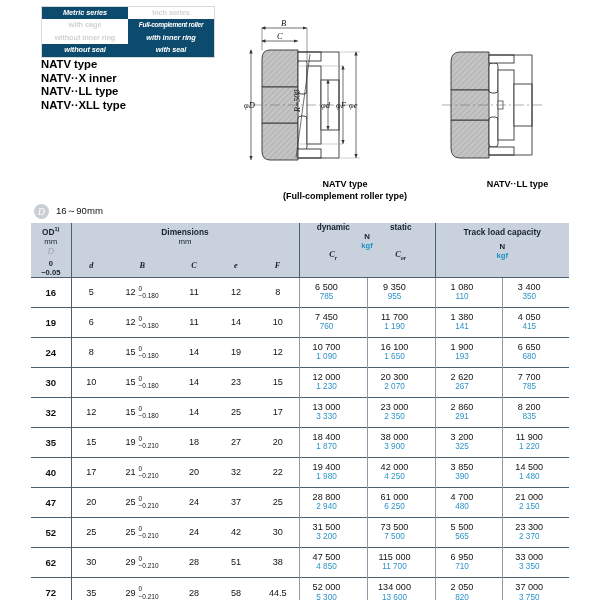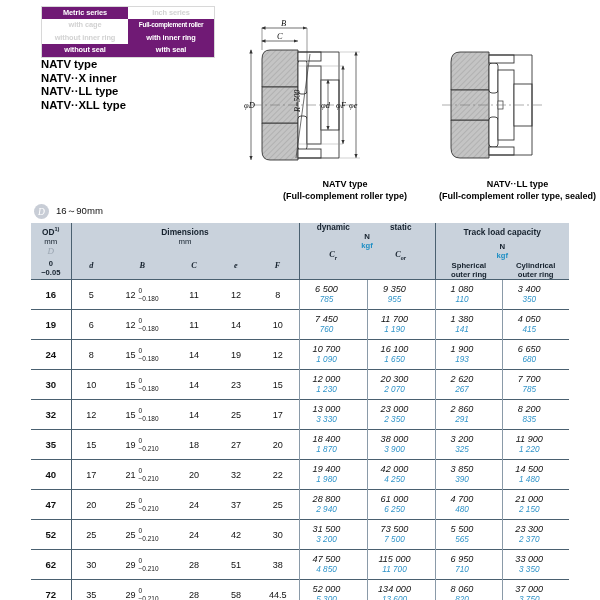--- a/index.html
+++ b/index.html
@@ -17,21 +17,21 @@
   .tabblock {
     position:absolute; left:41px; top:6px;
     width:174px; border:1px solid #d8d8d8;
     display:grid; grid-template-columns:1fr 1fr;
   }
   .tabcell {
     height:12.4px; line-height:12.4px;
     font-size:7.4px; font-weight:bold; text-align:center;
     letter-spacing:-0.1px; white-space:nowrap; overflow:hidden;
   }
-  .tabcell.on  { background:#701a75; color:#ffffff; }
+  .tabcell.on  { background:#0c4a6e; color:#ffffff;font-style:italic; }
   .tabcell.off { background:#ffffff; color:#d2d2d2; }
   .tabcell.tiny { font-size:6.6px; letter-spacing:-0.3px; }
 
   
   .typelist { position:absolute; left:41px; top:58px; }
   .typelist div {
     font-size:11.3px; font-weight:bold; color:#000;
     line-height:13.6px; white-space:nowrap;
   }
 
@@ -75,21 +75,21 @@
   }
   tr.row td.od { font-weight:bold; font-size:9.6px;margin-top:12px; }
   tr.row td.dim { font-size:9.1px; }
   .tolwrap { display:inline-flex; align-items:center; justify-content:center; gap:2px; }
   .tolnum { font-size:9.1px; }
   .tolstack { display:inline-block; text-align:left; line-height:7.6px; font-size:6.5px; margin-left:1px; }
   .tolstack i { font-style:normal; display:block; }
   .twoline { line-height:10.5px; }
   .v-top { display:block; font-size:9.1px; color:#111; }
   .v-bot { display:block; font-size:8.2px; color:#2f93c8; }
-  td.ralign { text-align:left; padding-right:13px !important;font-style:italic; }
+  td.ralign { text-align:left; padding-right:13px !important; }
 
   svg { display:block; }
 </style>
 </head>
 <body>
 
 <div class="tabblock">
   <div class="tabcell on">Metric series</div>
   <div class="tabcell off">Inch series</div>
   <div class="tabcell off">with cage</div>
@@ -195,21 +195,20 @@
       <line x1="12" y1="97" x2="112" y2="97" stroke="#777" stroke-width="0.6" stroke-dasharray="10,3,2,3"></line>
     </g>
   </svg>
 
   <div class="cap cap1">
     <span>NATV type</span><br>
     <span>(Full-complement roller type)</span>
   </div>
   <div class="cap cap2">
     <span>NATV··LL type</span><br>
-    <span>(Full-complement roller type, sealed)</span>
   </div>
 </div>
 
 <div class="dbadge-row">
   <div class="dbadge">D</div>
   <div class="dbadge-txt">16～90mm</div>
 </div>
 
 <table class="spec">
   <colgroup>
@@ -269,32 +268,20 @@
           <td style="width:50%" class="sym"><span>C</span><sub style="font-size:6px">or</sub></td>
         </tr>
       </tbody>
           </table>
     </td>
 
     <td colspan="2" class="sep-v" style="vertical-align:top">
       <div class="grp-title">Track load capacity</div>
       <div class="nblk" style="margin-top:5px">N</div>
       <div class="nblue">kgf</div>
-      <table style="width:100%;border-collapse:collapse;margin-top:1px">
-        <tbody>
-              <tr>
-          <td style="width:50%;font-size:7.7px;line-height:9px;font-weight:bold;color:#16222e">
-            <span>Spherical</span><br><span>outer ring</span>
-          </td>
-          <td style="width:50%;font-size:7.7px;line-height:9px;font-weight:bold;color:#16222e">
-            <span>Cylindrical</span><br><span>outer ring</span>
-          </td>
-        </tr>
-      </tbody>
-          </table>
     </td>
   </tr>
 
   </tbody>
     <tbody id="tbody">
       <tr class="row">
         <td class="od">16</td>
         <td class="dim sep-v">5</td>
         <td class="dim">
        <span class="tolwrap">
@@ -619,21 +606,21 @@
         <td class="dim">44.5</td>
         <td class="sep-v-lite ralign twoline">
        <span class="v-top">52 000</span>
           <span class="v-bot">5 300</span>
         </td>
         <td class="sep-v-lite ralign twoline">
        <span class="v-top">134 000</span>
           <span class="v-bot">13 600</span>
         </td>
         <td class="sep-v-lite ralign twoline">
-       <span class="v-top">8 060</span>
+       <span class="v-top">2 050</span>
           <span class="v-bot">820</span>
         </td>
         <td class="sep-v-lite ralign twoline">
        <span class="v-top">37 000</span>
           <span class="v-bot">3 750</span>
         </td>
       </tr>
     </tbody>
 </table>
 

